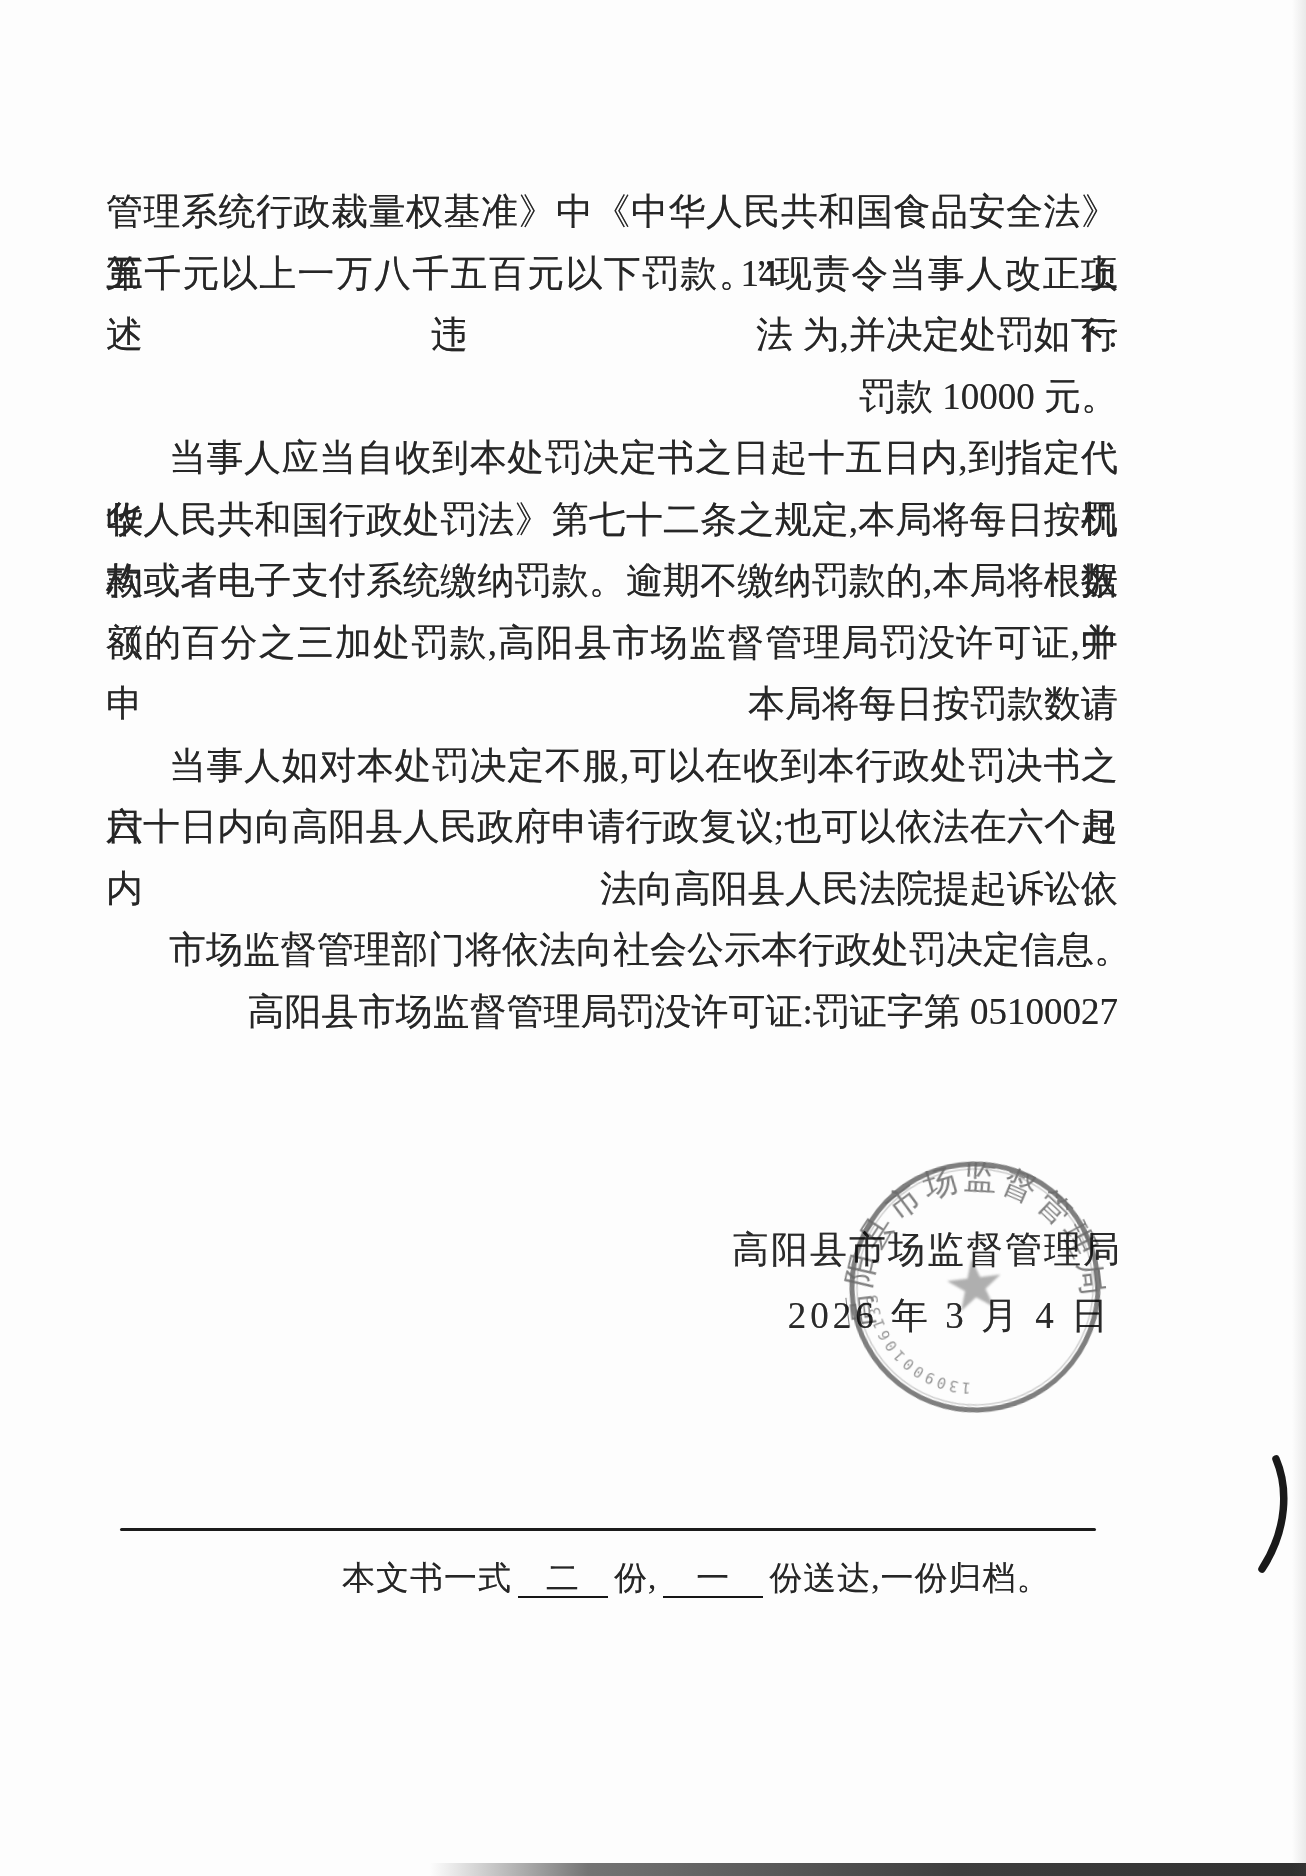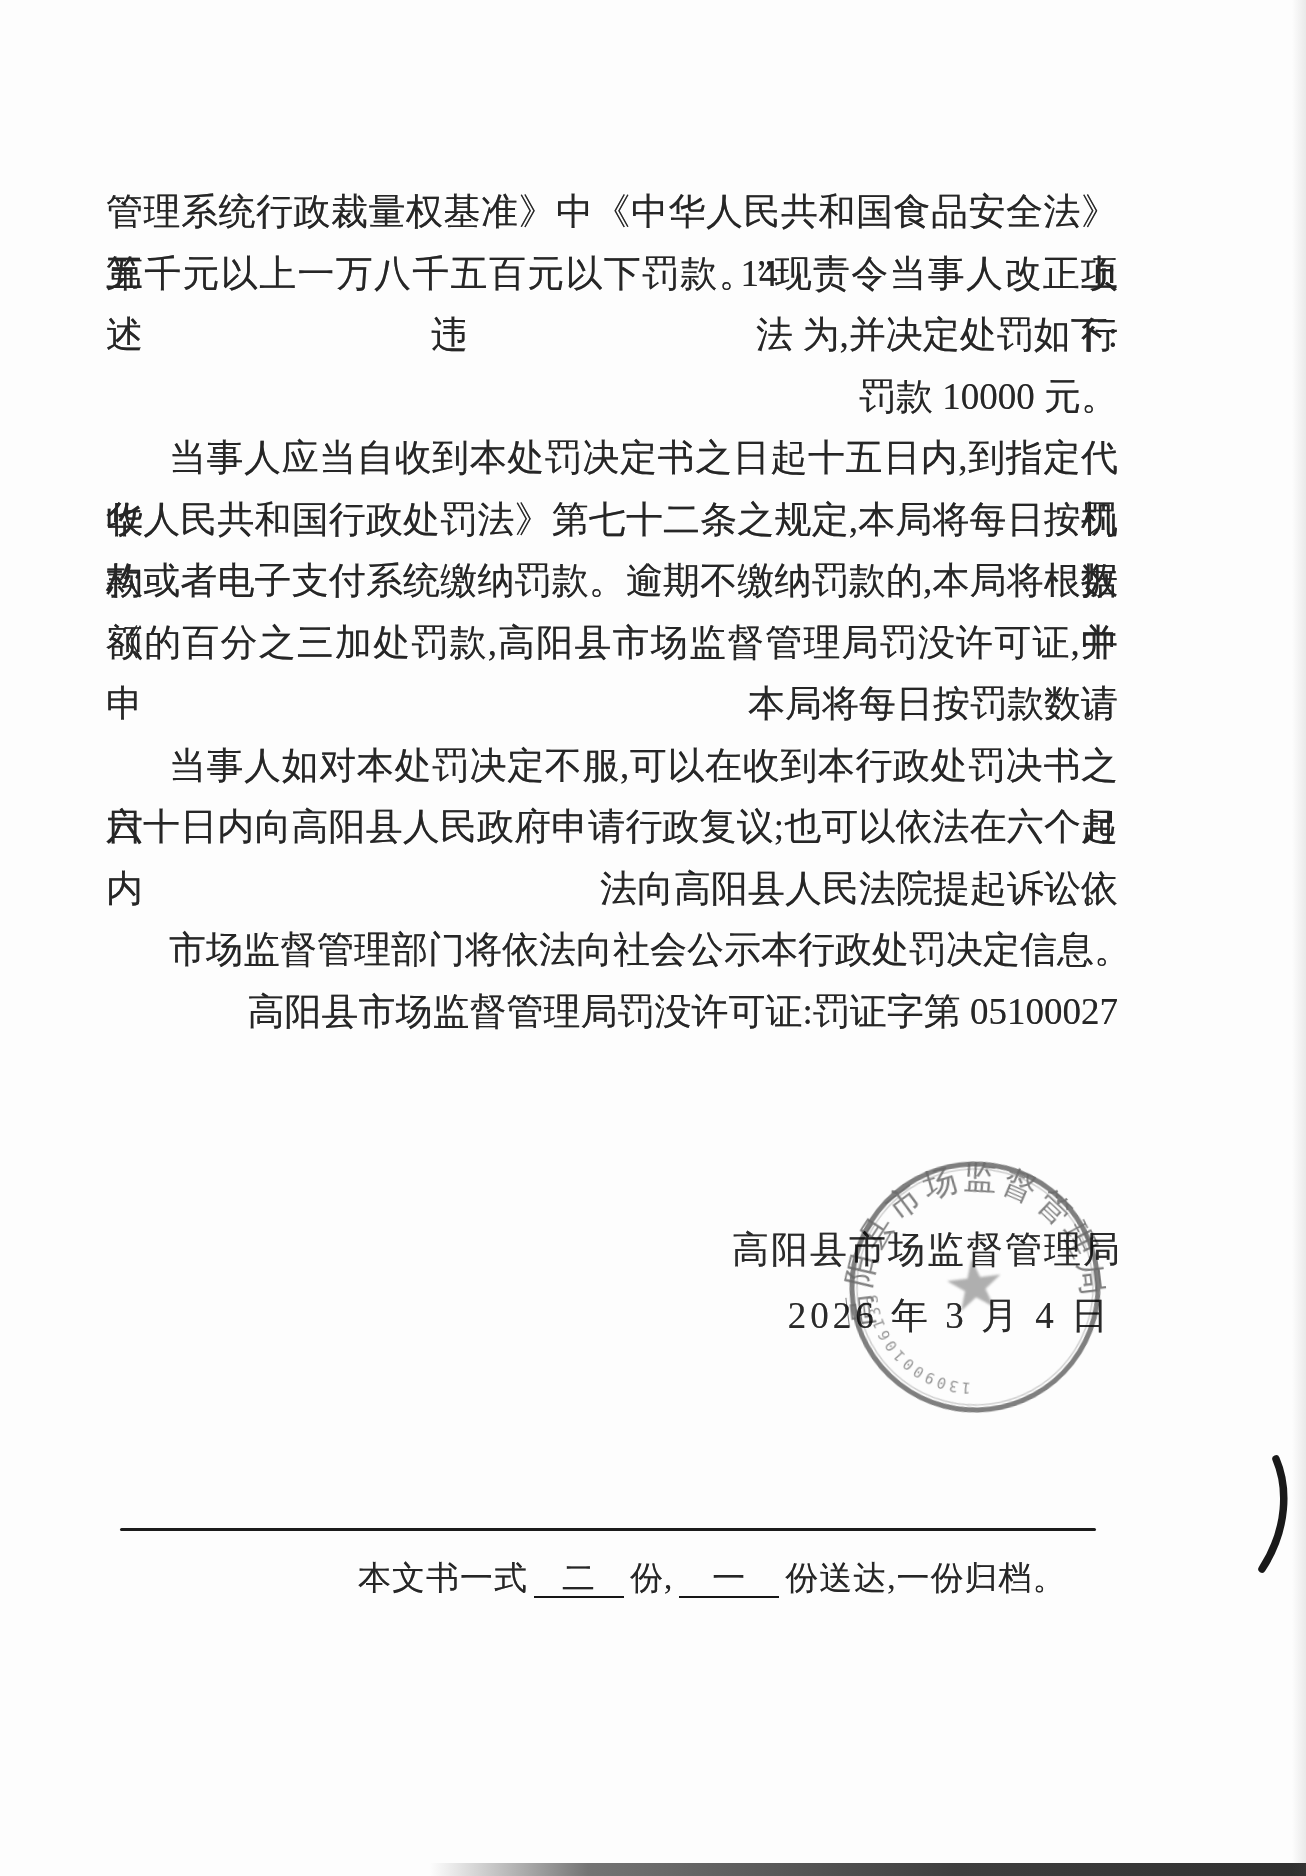--- a/index.html
+++ b/index.html
@@ -82,21 +82,21 @@
   }
   .disclosure-rule{
     position:absolute;
     left:120px;top:1528px;
     width:976px;height:3px;
     background:#1c1c1c;
     border-radius:2px;
   }
   .copies{
     position:absolute;
-    left:358px;top:1556px;
+    left:342px;top:1556px;
     font-size:33px;
     letter-spacing:1px;
     color:#262626;
     white-space:nowrap;
     text-shadow:0 0 0.6px rgba(40,40,40,0.5);
   }
   .copies .blank{
     display:inline-block;
     min-width:90px;
     text-align:center;

